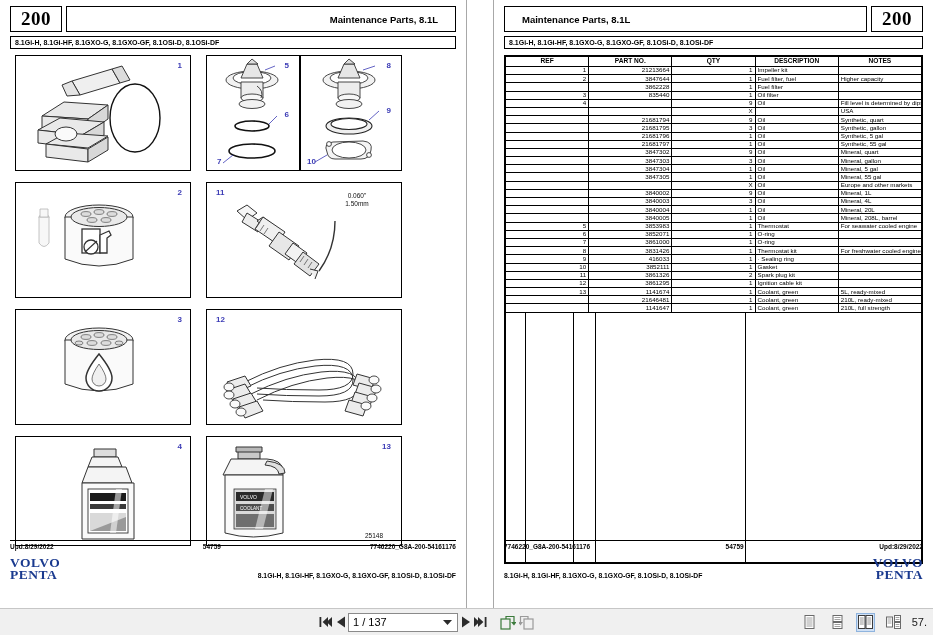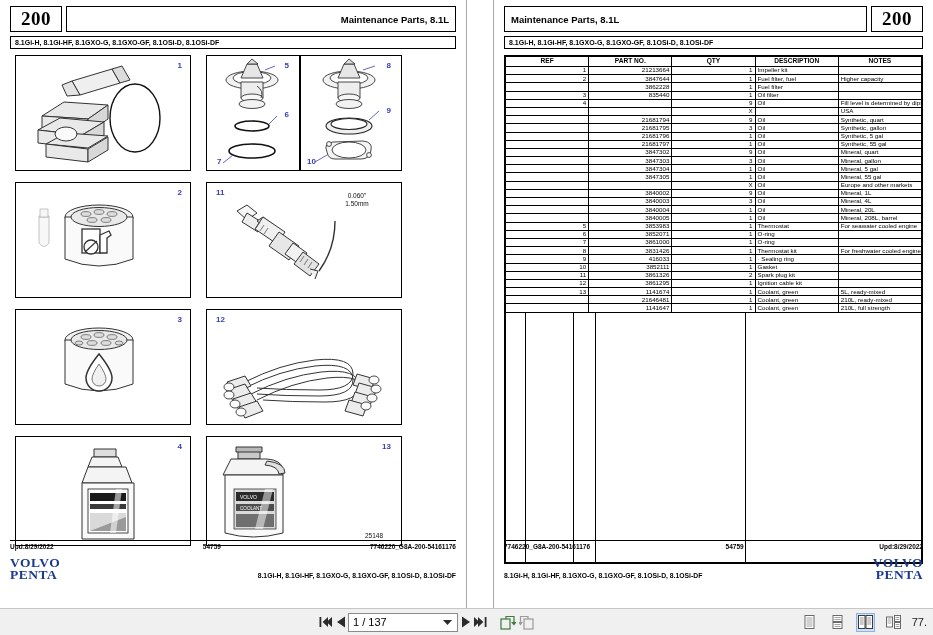--- a/index.html
+++ b/index.html
@@ -42,21 +42,21 @@
   .hdr-num {
     border: 1.6px solid #000;
     width: 52px; min-width: 52px;
     display: flex; align-items: center; justify-content: center;
     font-size: 19px; font-weight: 700; letter-spacing: .5px;
     font-family: "Liberation Serif", serif;
   }
   .hdr-bar {
     flex: 1; border: 1.2px solid #000;
     display: flex; align-items: center;
-    padding: 0 6px;
+    padding: 0 17px;
     font-size: 9.5px; font-weight: 700;
   }
   .hdr-bar.r { justify-content: flex-end; }
   .hdr-bar.l { justify-content: flex-start; }
   .hdr.rev .hdr-num { margin-left: 4px; }
   .hdr.fwd .hdr-num { margin-right: 4px; }
 
   .models-bar {
     border: 1px solid #000;
     height: 13px;
@@ -833,16 +833,16 @@
               <line x1="1.6" y1="6" x2="5.4" y2="6"></line>
             <line x1="1.6" y1="8" x2="5.4" y2="8"></line>
             <line x1="9.6" y1="2.5" x2="13.4" y2="2.5"></line>
               <line x1="9.6" y1="4.5" x2="13.4" y2="4.5"></line>
             <line x1="9.6" y1="9.5" x2="13.4" y2="9.5"></line>
               <line x1="9.6" y1="11.5" x2="13.4" y2="11.5"></line>
           </g>
         </svg>
       </div>
 
-      <div class="zoomval">77.</div>
+      <div class="zoomval">57.</div>
     </div>
   </div>
 </div>
 
 </body></html>

